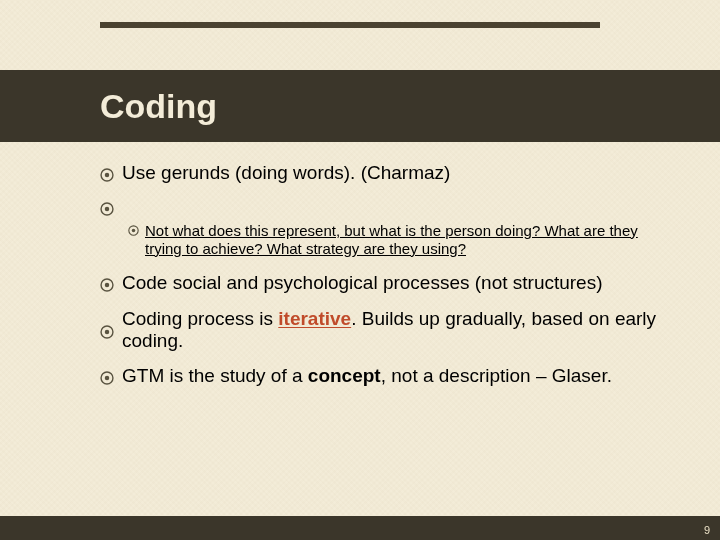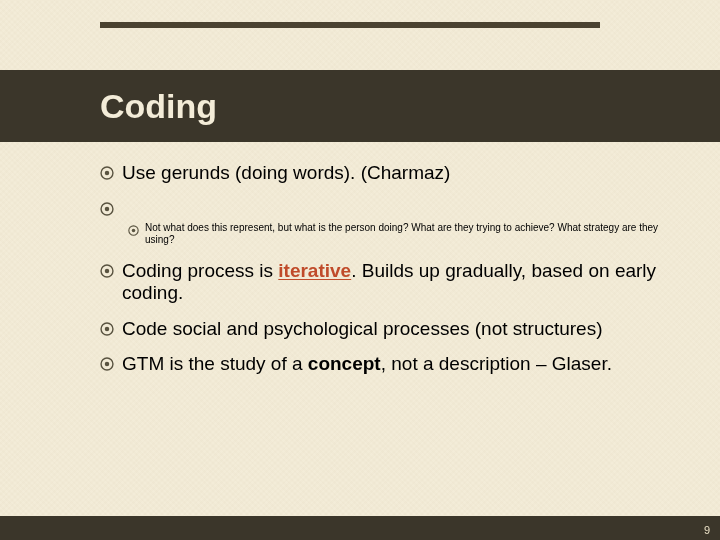--- a/index.html
+++ b/index.html
@@ -40,21 +40,21 @@
     margin-left: 100px;
   }
   .content {
     position: absolute;
     left: 100px;
     top: 150px;
     width: 560px;
   }
   .bullet-row {
     display: flex;
-    align-items: flex-start;
+    align-items: center;
     margin-top: 14px;
     gap: 8px;
   }
   .bullet-row.first { margin-top: 12px; }
   .bullet-icon {
     flex: 0 0 auto;
     width: 14px;
     height: 14px;
     margin-top: 4px;
   }
@@ -65,21 +65,21 @@
     color: #000;
   }
   .sub {
     margin-left: 28px;
     margin-top: 6px;
     display: flex;
     align-items: flex-start;
     gap: 6px;
   }
   .sub .bullet-icon { width: 11px; height: 11px; margin-top: 3px; }
-  .sub .bullet-text { font-size: 10px; line-height: 1.2; }
+  .sub .bullet-text { font-size: 15px; line-height: 1.2; text-decoration: underline; }
   .emph {
     text-decoration: underline;
     text-decoration-color: #c04b2a;
     text-decoration-thickness: 1px;
     text-underline-offset: 2px;
   }
   .iter {
     font-weight: bold;
     color: #c04b2a;
     text-decoration: underline;
@@ -144,31 +144,31 @@
     <span class="bullet-text">Not what does this represent, but what is the person doing? What are they trying to achieve? What strategy are they using?</span>
   </div>
 
   <div class="bullet-row">
     <span class="bullet-icon">
         <svg width="14" height="14" viewBox="0 0 20 20">
     <circle cx="10" cy="10" r="8.5" fill="none" stroke="#595340" stroke-width="2"></circle>
     <circle cx="10" cy="10" r="3.2" fill="#595340"></circle>
   </svg>
       </span>
-    <span class="bullet-text">Coding process is <span class="iter">iterative</span>. Builds up gradually, based on early coding.</span>
+    <span class="bullet-text">Code social and psychological processes (not structures)</span>
   </div>
 
   <div class="bullet-row">
     <span class="bullet-icon">
         <svg width="14" height="14" viewBox="0 0 20 20">
     <circle cx="10" cy="10" r="8.5" fill="none" stroke="#595340" stroke-width="2"></circle>
     <circle cx="10" cy="10" r="3.2" fill="#595340"></circle>
   </svg>
       </span>
-    <span class="bullet-text">Code social and psychological processes (not structures)</span>
+    <span class="bullet-text">Coding process is <span class="iter">iterative</span>. Builds up gradually, based on early coding.</span>
   </div>
 
   <div class="bullet-row">
     <span class="bullet-icon">
         <svg width="14" height="14" viewBox="0 0 20 20">
     <circle cx="10" cy="10" r="8.5" fill="none" stroke="#595340" stroke-width="2"></circle>
     <circle cx="10" cy="10" r="3.2" fill="#595340"></circle>
   </svg>
       </span>
     <span class="bullet-text">GTM is the study of a <span class="concept">concept</span>, not a description – Glaser.</span>

